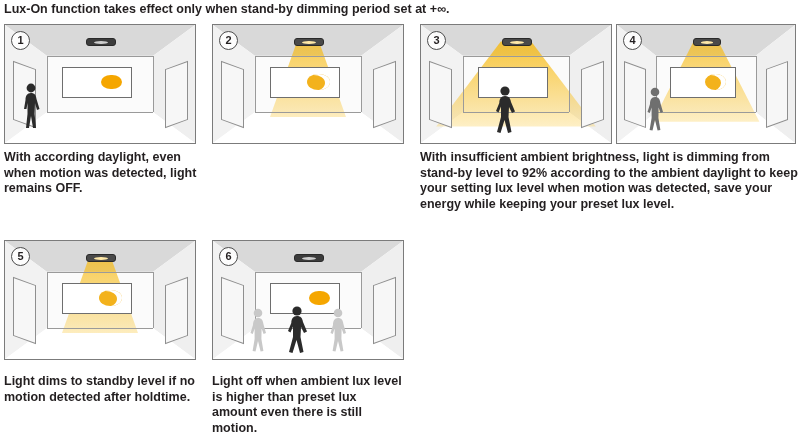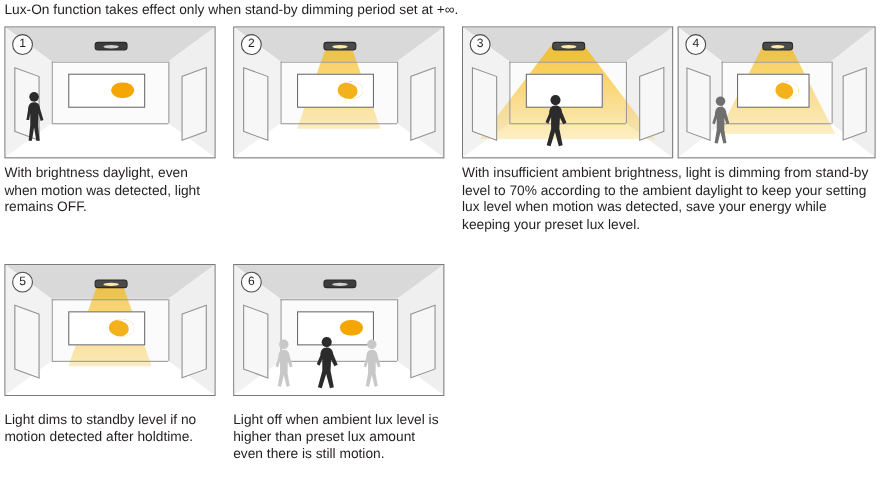--- a/index.html
+++ b/index.html
@@ -12,20 +12,21 @@
     height: 444px;
     font-family: "Liberation Sans", sans-serif;
     color: #231f20;
     position: relative;
     overflow: hidden;
   }
   .page {
     position: relative;
     width: 800px;
     height: 328px;
+    font-weight: bold;
   }
   .headline {
     position: absolute;
     left: 4px;
     top: 2px;
     font-size: 12.5px;
     line-height: 15px;
     color: #231f20;
     white-space: nowrap;
   }
@@ -320,22 +321,22 @@
       <div class="person" style="left:16%; bottom:10%;">
         <svg width="22" height="44" viewBox="0 0 22 44" aria-hidden="true">
           <circle cx="10" cy="5" r="4.3" fill="#6f6f6f"></circle>
           <path d="M10 10 C6.4 10 5 13 5 17 L2.5 25 L4.8 26 L6.6 20.5 L6.6 31 L4.6 43 L7.5 43.5 L10 33 L12.6 43.5 L15.4 43 L13.4 31 L13.6 20.5 L15.6 26 L18 25 L15.4 16 C14.9 12 13.4 10 10 10 Z" fill="#6f6f6f"></path>
         </svg>
       </div>
     </div>
     <div class="badge">4</div>
   </div>
 
-  <div class="caption" style="left:4px; top:150px; width:196px;">With brightness daylight, even when motion was detected, light remains OFF.</div>
-  <div class="caption" style="left:420px; top:150px; width:378px;">With insufficient ambient brightness, light is dimming from stand-by level to 70% according to the ambient daylight to keep your setting lux level  when motion was detected, save your energy while keeping your preset lux level.</div>
+  <div class="caption" style="left:4px; top:150px; width:196px;">With according daylight, even when motion was detected, light remains OFF.</div>
+  <div class="caption" style="left:420px; top:150px; width:378px;">With insufficient ambient brightness, light is dimming from stand-by level to 92% according to the ambient daylight to keep your setting lux level  when motion was detected, save your energy while keeping your preset lux level.</div>
 
   <div class="panel" style="left:4px; top:240px; width:192px; height:120px;">
     <div class="room">
       <div class="ceiling"></div>
       <div class="wallL"></div>
       <div class="wallR"></div>
       <div class="back"></div>
       <div class="floor"></div>
       <div class="cone cone-narrow"></div>
       <div class="lineH" style="left:22%; top:26%; width:56%;"></div>

